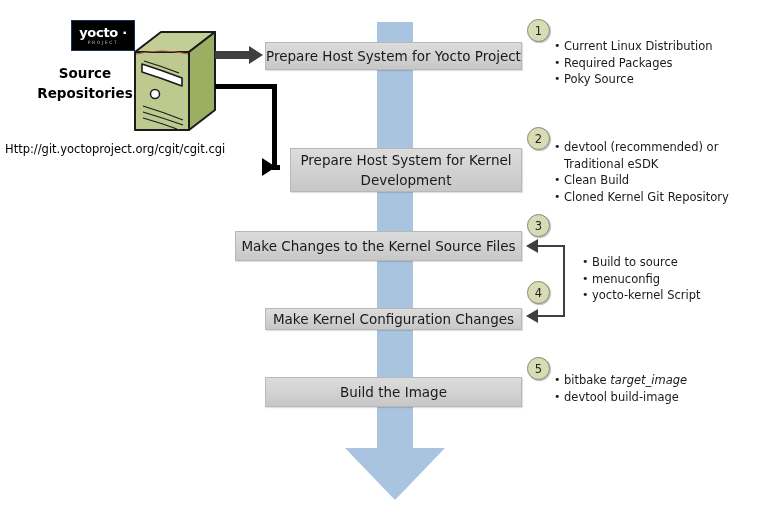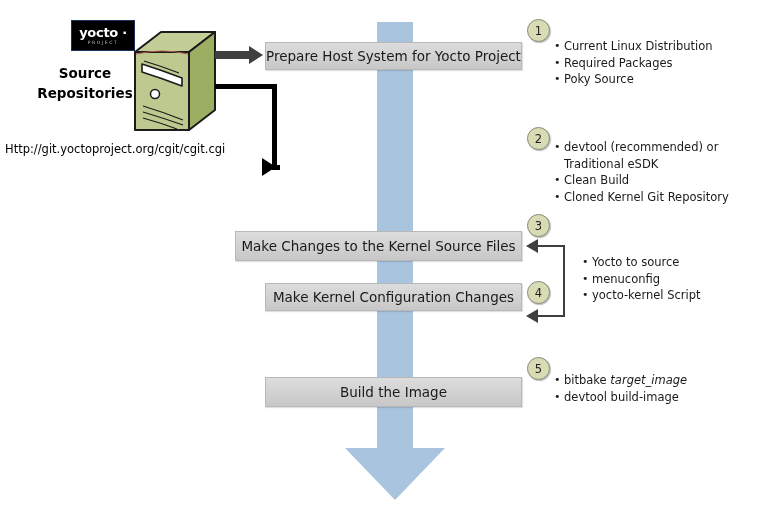--- a/index.html
+++ b/index.html
@@ -109,21 +109,21 @@
     justify-content: center;
     text-align: center;
     font-size: 13.5px;
     color: #1a1a1a;
     line-height: 20px;
     box-shadow: 1px 1px 1px rgba(0,0,0,0.12);
   }
   #box1 { left: 265px; top: 42px;  width: 257px; height: 28px; }
   #box2 { left: 290px; top: 148px; width: 232px; height: 44px; }
   #box3 { left: 235px; top: 231px; width: 287px; height: 30px; }
-  #box4 { left: 265px; top: 283px; width: 257px; height: 28px; }
+  #box4 { left: 265px; top: 308px; width: 257px; height: 22px; }
   #box5 { left: 265px; top: 377px; width: 257px; height: 30px; }
 
   
   .conn-line {
     position: absolute;
     background: #3f3f3f;
   }
   .conn-line.black { background: #000000; }
 
   .arrowhead-right {
@@ -265,20 +265,26 @@
 
   <div class="conn-line black" style="left:215px; top:84px; width:62px; height:5px;"></div>
   <div class="conn-line black" style="left:272px; top:84px; width:5px; height:85px;"></div>
   <div class="conn-line black" style="left:272px; top:165px; width:8px; height:5px;"></div>
   <div class="arrowhead-right black" style="left:262px; top:158px;"></div>
 
   <div class="pbox" id="box1">
     <span>Prepare Host System for Yocto Project</span>
   </div>
 
+  <div class="pbox" id="box2">
+    <span>
+      <span>Prepare Host System for Kernel</span><br>
+      <span>Development</span>
+    </span>
+  </div>
 
   <div class="pbox" id="box3">
     <span>Make Changes to the Kernel Source Files</span>
   </div>
 
   <div class="pbox" id="box4">
     <span>Make Kernel Configuration Changes</span>
   </div>
 
   <div class="pbox" id="box5">
@@ -319,21 +325,21 @@
   </div>
 
   <div class="bracket-v"></div>
   <div class="bracket-h" id="bracket-h-top"></div>
   <div class="bracket-h" id="bracket-h-bot"></div>
   <div class="arrowhead-left" id="arr3"></div>
   <div class="arrowhead-left" id="arr4"></div>
 
   <div class="ann" id="ann34">
     <ul>
-      <li>Yocto to source</li>
+      <li>Build to source</li>
       <li>menuconfig</li>
       <li>yocto-kernel Script</li>
     </ul>
   </div>
 
   <div class="ann" id="ann5">
     <ul>
       <li><span>bitbake </span><em>target_image</em></li>
       <li>devtool build-image</li>
     </ul>

